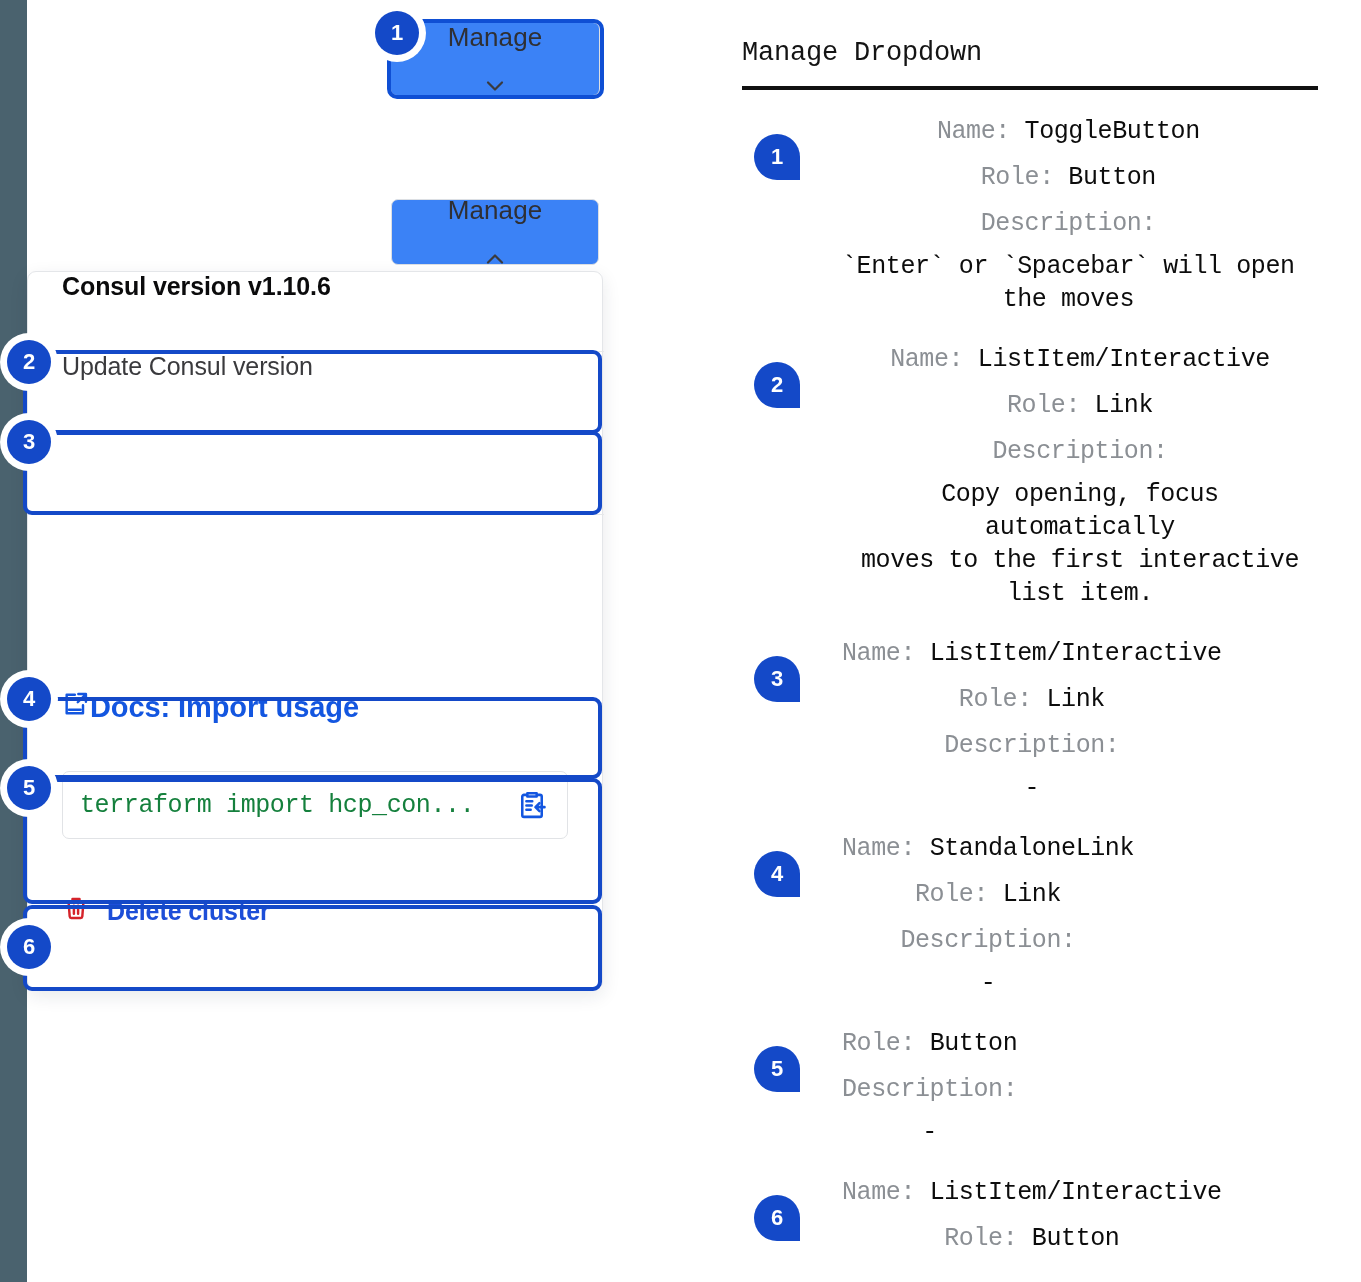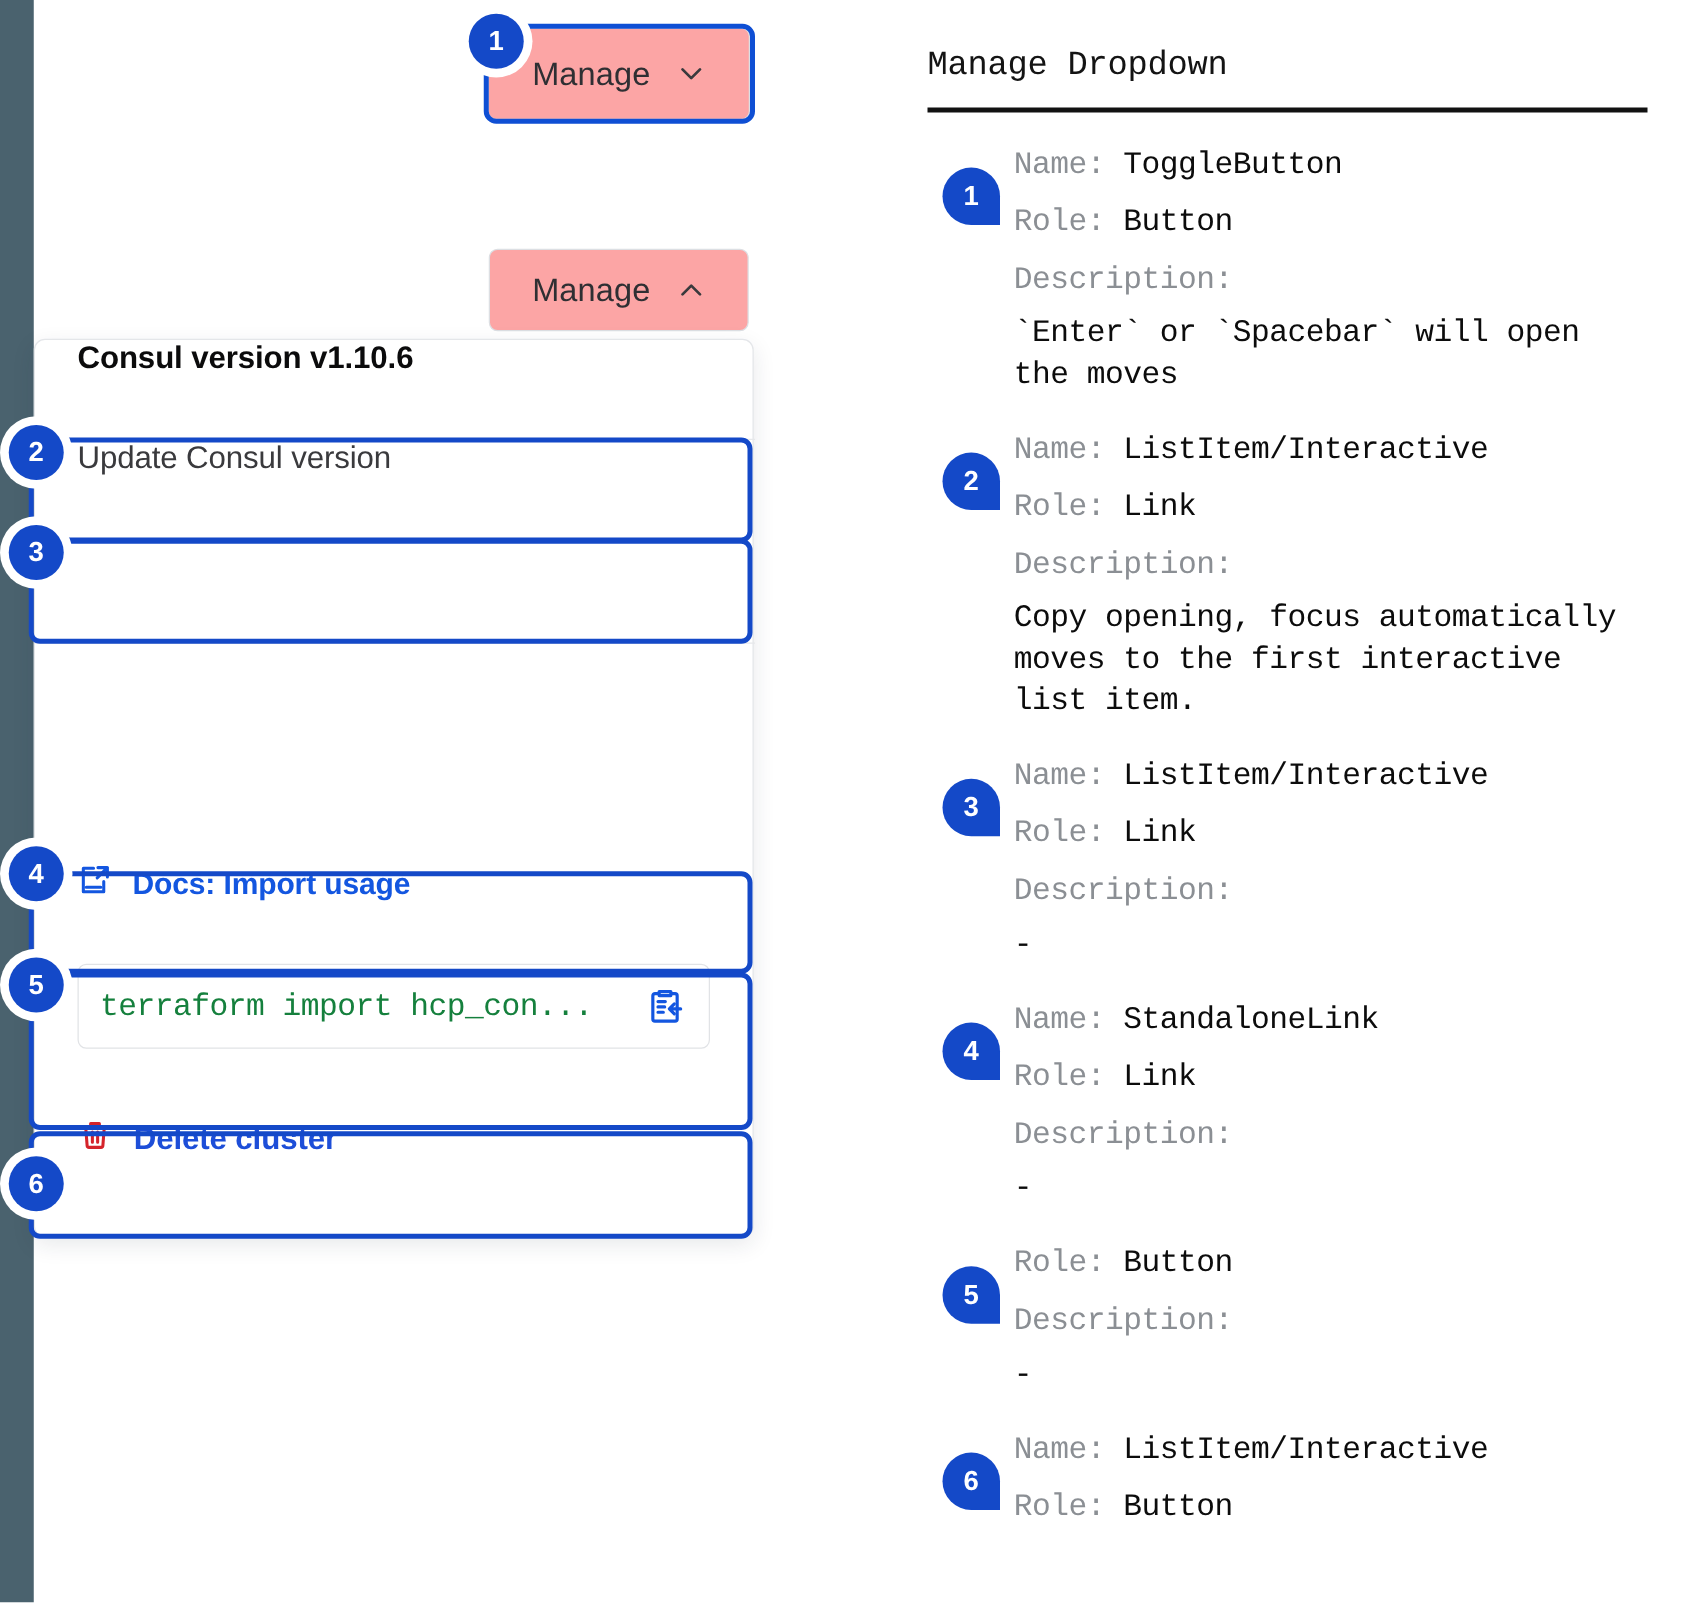--- a/index.html
+++ b/index.html
@@ -16,27 +16,28 @@
     position: absolute; left: 0; top: 0;
     width: 27px; height: 1282px;
     background: #4a626e;
   }
 
   
   .manage-btn {
     position: absolute;
     display: flex; align-items: center; justify-content: center;
     gap: 22px;
-    background: #fca5a5;
+    background: #3b82f6;
     border: 1px solid #dcdfe3;
     border-radius: 7px;
     color: #2b2b2b;
     font-size: 26px;
     letter-spacing: .1px;
     padding: 0 22px;
+    flex-direction: column;
   }
   .manage-btn .lbl { font-size: 26px; color: #2f2f33; }
   .chev { display: inline-block; width: 22px; height: 22px; position: relative; }
   .chev svg { display: block; }
 
   .btn-top    { left: 390px; top: 22px;  width: 210px; height: 74px; }
   .btn-open   { left: 391px; top: 199px; width: 208px; height: 66px; }
 
   
   .focus-ring-btn {
@@ -77,22 +78,22 @@
 
   .r-version   { top: 0px;   height: 79px; }
   .r-update    { top: 80px;  height: 80px; }
   .r-edit      { top: 161px; height: 80px; }
   .r-terraform { top: 243px; height: 174px; }
   .r-docs      { top: 418px; height: 80px; }
   .r-copy      { top: 499px; height: 122px; }
   .r-delete    { top: 622px; height: 97px; }
 
   .link-blue {
-    color: #1356e0; font-size: 24px; font-weight: 600;
-    display: flex; align-items: center; gap: 16px;
+    color: #1356e0; font-size: 29px; font-weight: 600;
+    display: flex; align-items: center; gap: 0;
     letter-spacing: -.1px;
   }
   .danger {
     color: #1d4ed8; font-size: 25px; font-weight: 600;
     display: flex; align-items: center; gap: 17px;
     letter-spacing: -.1px;
   }
 
   .code-box {
     display: flex; align-items: center; justify-content: space-between;
@@ -159,24 +160,25 @@
     flex: 0 0 auto;
     width: 46px; height: 46px;
     background: #1449c8; color: #fff;
     border-radius: 23px 23px 0 23px;
     display: flex; align-items: center; justify-content: center;
     font-family: "Liberation Sans", sans-serif;
     font-size: 22px; font-weight: 700;
     margin-top: 22px; margin-left: 12px;
   }
   .entry-body {
-    margin-left: 11px;
+    margin-left: 42px;
     font-family: "Liberation Mono", "DejaVu Sans Mono", monospace;
     font-size: 25px;
     letter-spacing: -.4px;
+    text-align: center;
   }
   .fld { margin-bottom: 6px; line-height: 1.6; }
   .fld .k { color: #8b8f94; }
   .fld .v { color: #0c0c0c; }
   .desc-val {
     color: #0c0c0c; line-height: 1.32; white-space: pre-line;
     margin-top: 2px;
   }
 </style>
 </head>

